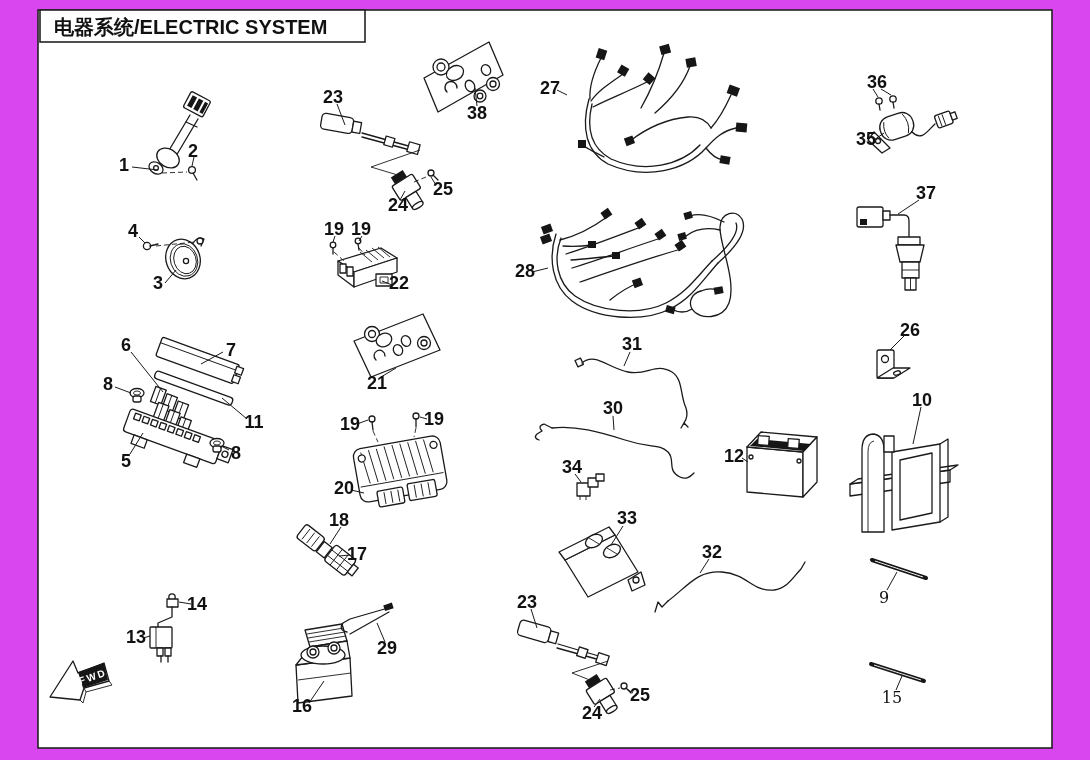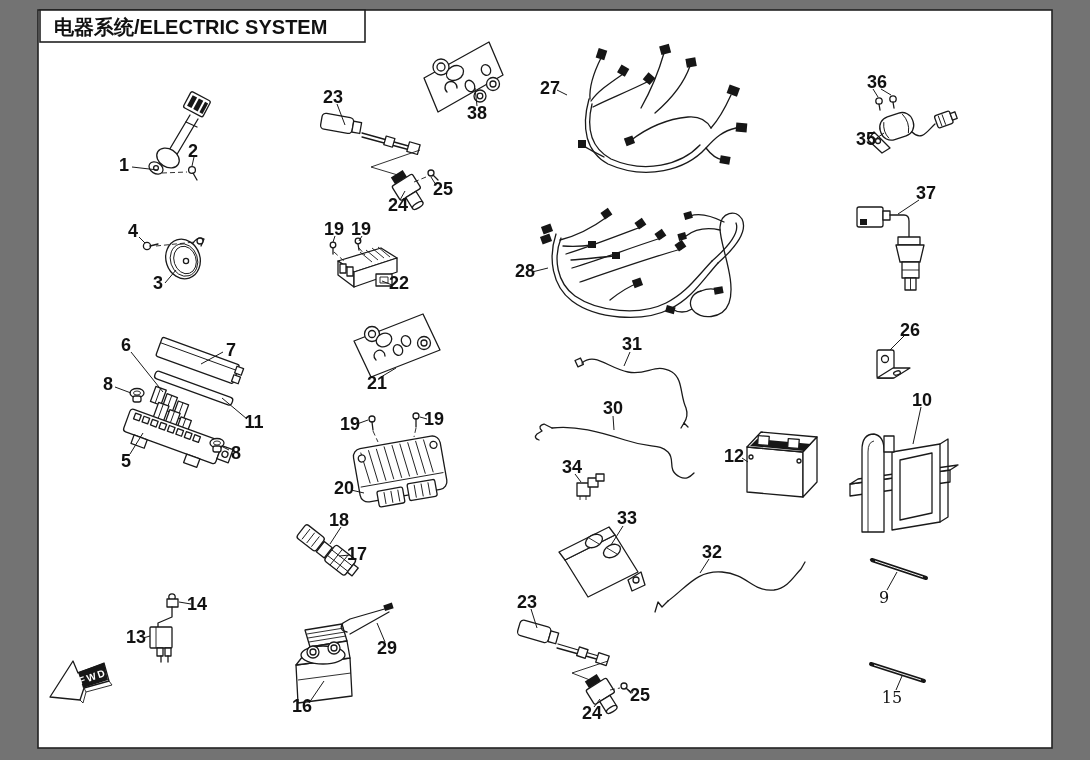--- a/index.html
+++ b/index.html
@@ -1,16 +1,16 @@
 <!DOCTYPE html>
 <html><head>
 <meta charset="utf-8">
 <style>
   html,body{margin:0;padding:0;background:#fff;}
-  .page{position:relative;width:1090px;height:760px;background:#737373;overflow:hidden;}
+  .page{position:relative;width:1090px;height:760px;background:#d946ef;overflow:hidden;}
   svg{display:block;}
   .ln{stroke:#1a1a1a;fill:none;stroke-width:1.3;stroke-linejoin:round;stroke-linecap:round;}
   .thin{stroke:#1a1a1a;fill:none;stroke-width:0.9;stroke-linejoin:round;}
   .fw{fill:#ffffff;stroke:#1a1a1a;stroke-width:1.3;stroke-linejoin:round;}
   .fb{fill:#161616;stroke:none;}
   .wln{stroke:#ffffff;fill:none;stroke-width:0.9;}
   .leader{stroke:#1a1a1a;stroke-width:1;fill:none;}
   .dash{stroke:#1a1a1a;stroke-width:0.9;fill:none;stroke-dasharray:5 3;}
   .lbl{font:bold 18px "Liberation Sans",sans-serif;fill:#111;text-anchor:middle;}
   .lbl2{font:16px "DejaVu Serif",serif;fill:#111;text-anchor:middle;}

